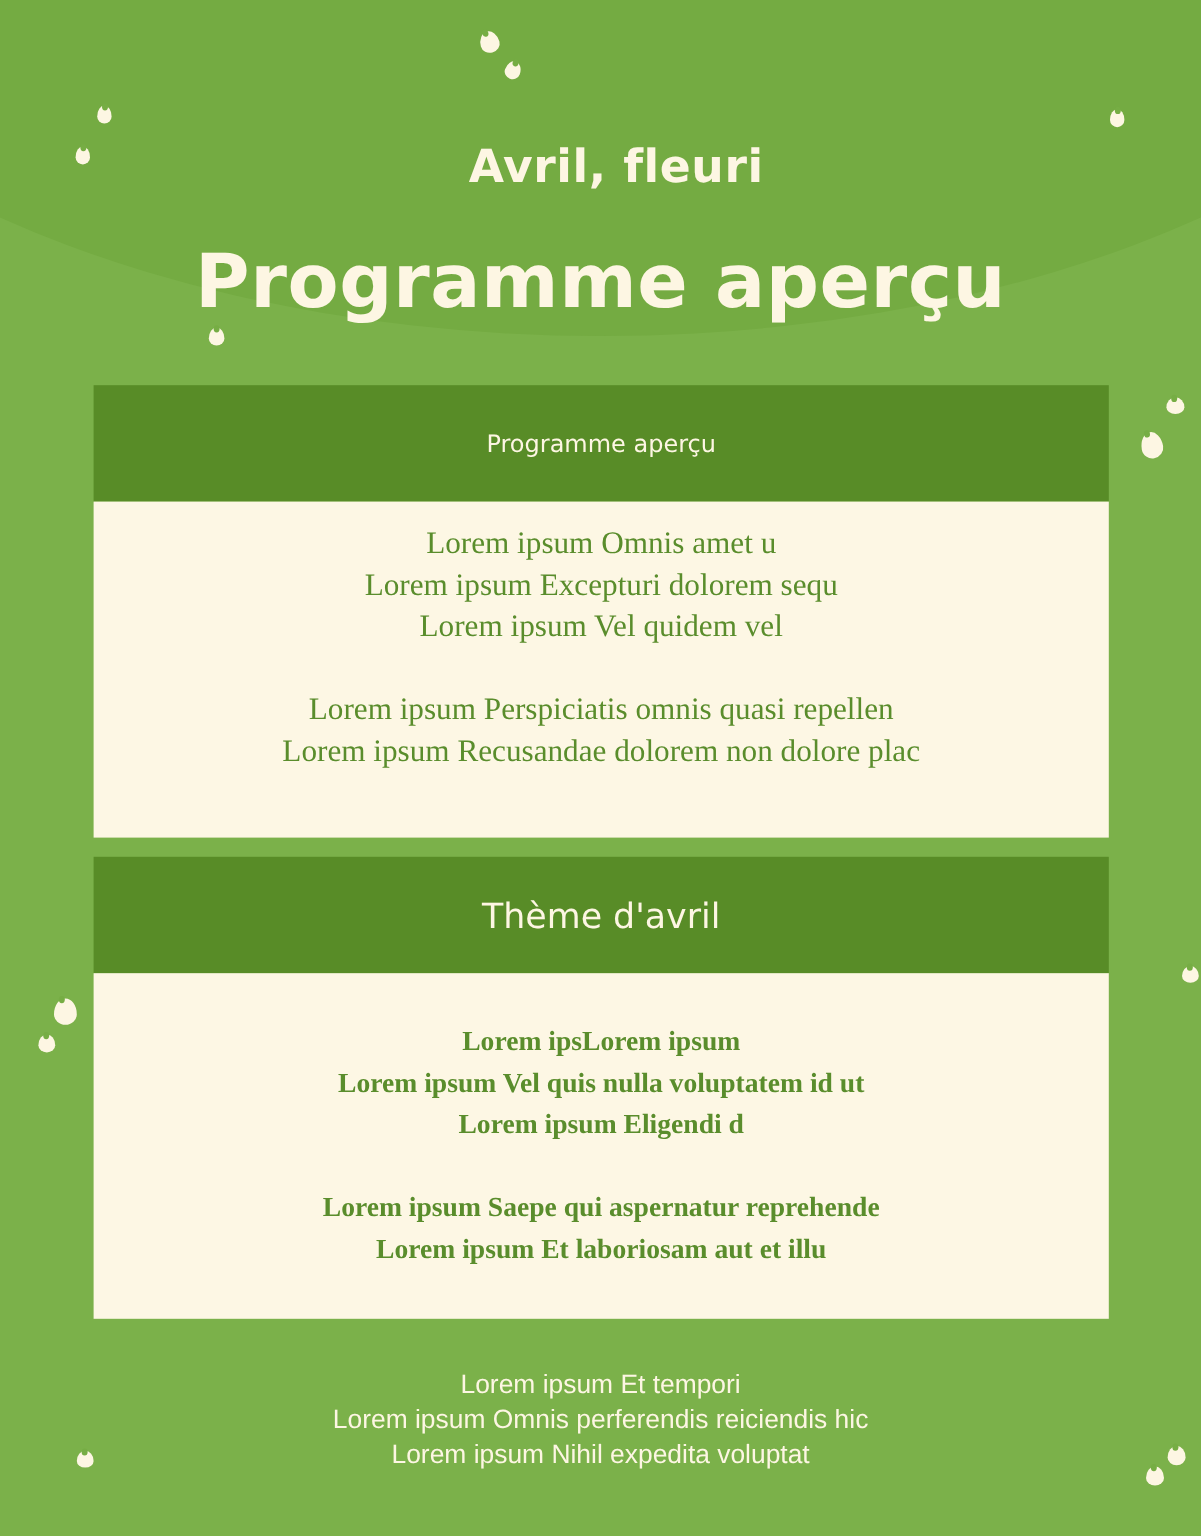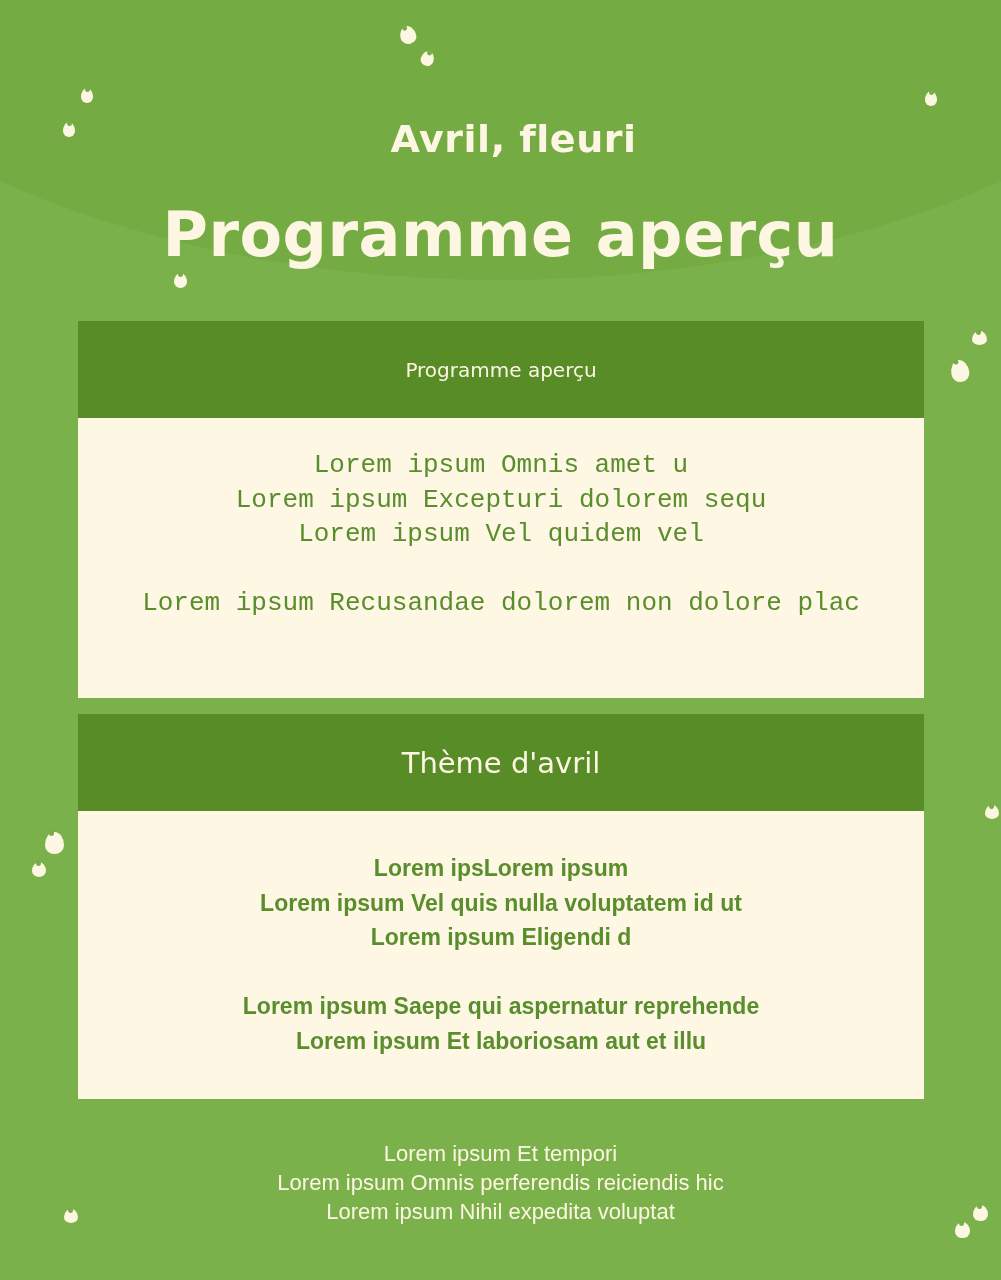--- a/index.html
+++ b/index.html
@@ -78,29 +78,29 @@
     .card1 .card-header { font-size: 20px; }
     .card2 { top: 714px; }
     .card2 .card-header { font-size: 29px; }
     .card-body {
       background: #fdf7e4;
       color: #5a8d2c;
       text-align: center;
     }
     .card1 .card-body {
       height: 280px;
-      padding-top: 30px;
-      font-family: Liberation Mono, monospace;
+      padding-top: 18px;
+      font-family: Liberation Serif, serif;
       font-size: 26px;
       line-height: 34.5px;
     }
     .card2 .card-body {
       height: 288px;
       padding-top: 40px;
-      font-family: Liberation Sans, sans-serif;
+      font-family: Liberation Serif, serif;
       font-weight: bold;
       font-size: 23px;
       line-height: 34.5px;
     }
     .gap { height: 34.5px; }
     .footer {
       position: absolute;
       left: 0; right: 0; top: 1139px;
       text-align: center;
       color: #fdf6e3;
@@ -132,20 +132,21 @@
 <div class="title-small">Avril, fleuri</div>
 <div class="title-big">Programme aperçu</div>
 
 <section class="card card1">
   <div class="card-header">Programme aperçu</div>
   <div class="card-body">
     <div>Lorem ipsum Omnis amet u</div>
     <div>Lorem ipsum Excepturi dolorem sequ</div>
     <div>Lorem ipsum Vel quidem vel</div>
     <div class="gap"></div>
+    <div>Lorem ipsum Perspiciatis omnis quasi repellen</div>
     <div>Lorem ipsum Recusandae dolorem non dolore plac</div>
   </div>
 </section>
 
 <section class="card card2">
   <div class="card-header">Thème d'avril</div>
   <div class="card-body">
     <div>Lorem ipsLorem ipsum</div>
     <div>Lorem ipsum Vel quis nulla voluptatem id ut</div>
     <div>Lorem ipsum Eligendi d</div>

